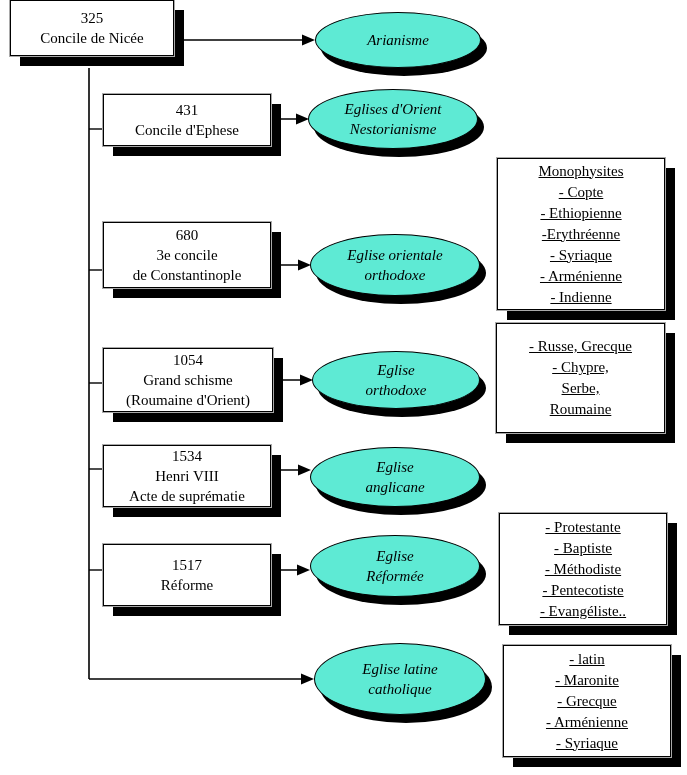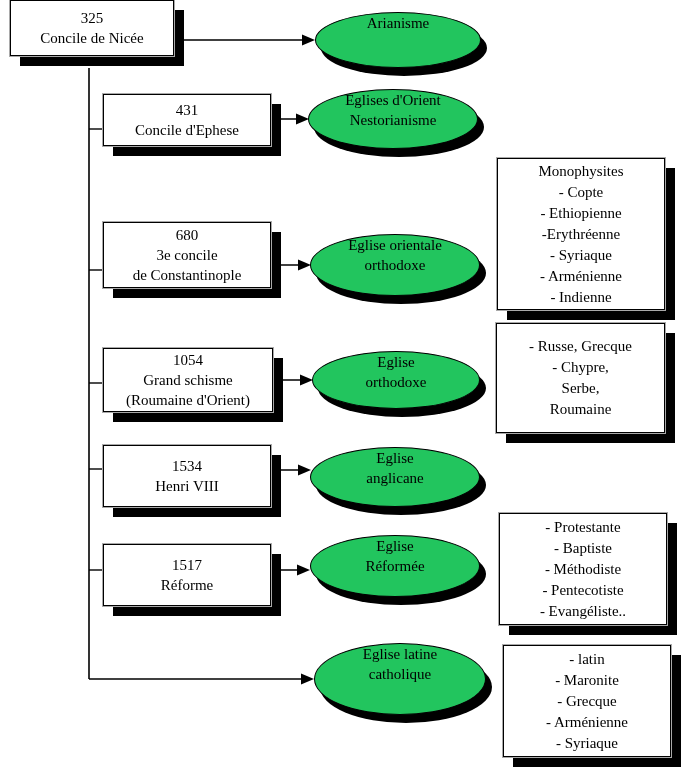--- a/index.html
+++ b/index.html
@@ -24,33 +24,34 @@
     flex-direction: column;
     align-items: center;
     justify-content: center;
     text-align: center;
     font-size: 15px;
     line-height: 20px;
   }
   .ell {
     position: absolute;
     box-sizing: border-box;
-    background: #22c55e;
+    background: #5eead4;
     border: 1.6px solid #000;
     border-radius: 50%;
     box-shadow: 6px 8px 0 #000;
     display: flex;
     flex-direction: column;
     align-items: center;
-    justify-content: flex-start;
+    justify-content: center;
     text-align: center;
     font-size: 15px;
     line-height: 20px;
+    font-style: italic;
   }
-  .rbox { line-height: 21px; }
+  .rbox { line-height: 21px; text-decoration: underline; }
   .tl { white-space: nowrap; }
 </style>
 </head>
 <body>
 
 <div class="stage">
 
   <svg class="connectors" width="687" height="775" viewBox="0 0 687 775">
 
     <path d="M89 68 V679" stroke="#000" stroke-width="1.6" fill="none"></path>
@@ -110,20 +111,21 @@
 
   <div class="lbox" style="left:103px;top:348px;width:170px;height:64px">
     <div class="tl">1054</div>
     <div class="tl">Grand schisme</div>
     <div class="tl">(Roumaine d'Orient)</div>
   </div>
 
   <div class="lbox" style="left:103px;top:445px;width:168px;height:62px">
     <div class="tl">1534</div>
     <div class="tl">Henri VIII</div>
+    <div class="tl">Acte de suprématie</div>
   </div>
 
   <div class="lbox" style="left:103px;top:544px;width:168px;height:62px">
     <div class="tl">1517</div>
     <div class="tl">Réforme</div>
   </div>
 
   <div class="ell" style="left:315px;top:12px;width:166px;height:56px">
     <div class="tl">Arianisme</div>
   </div>

